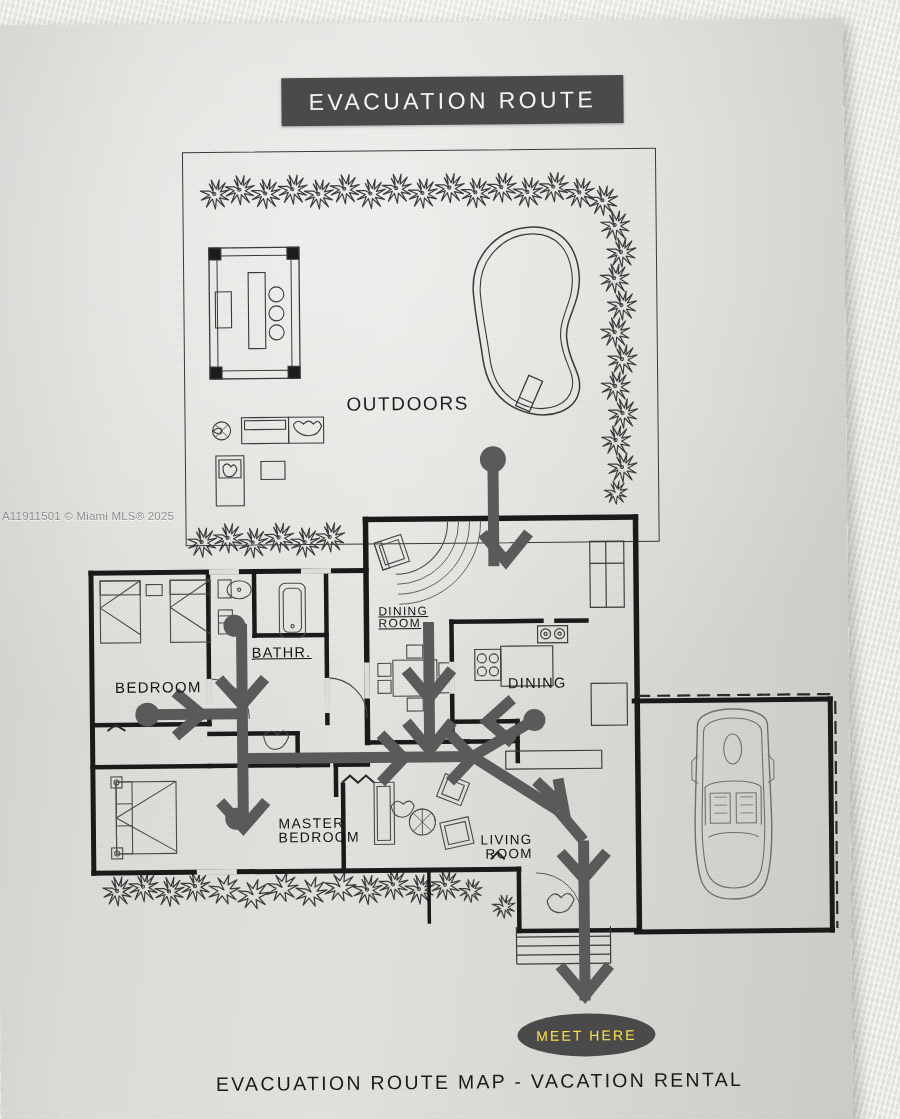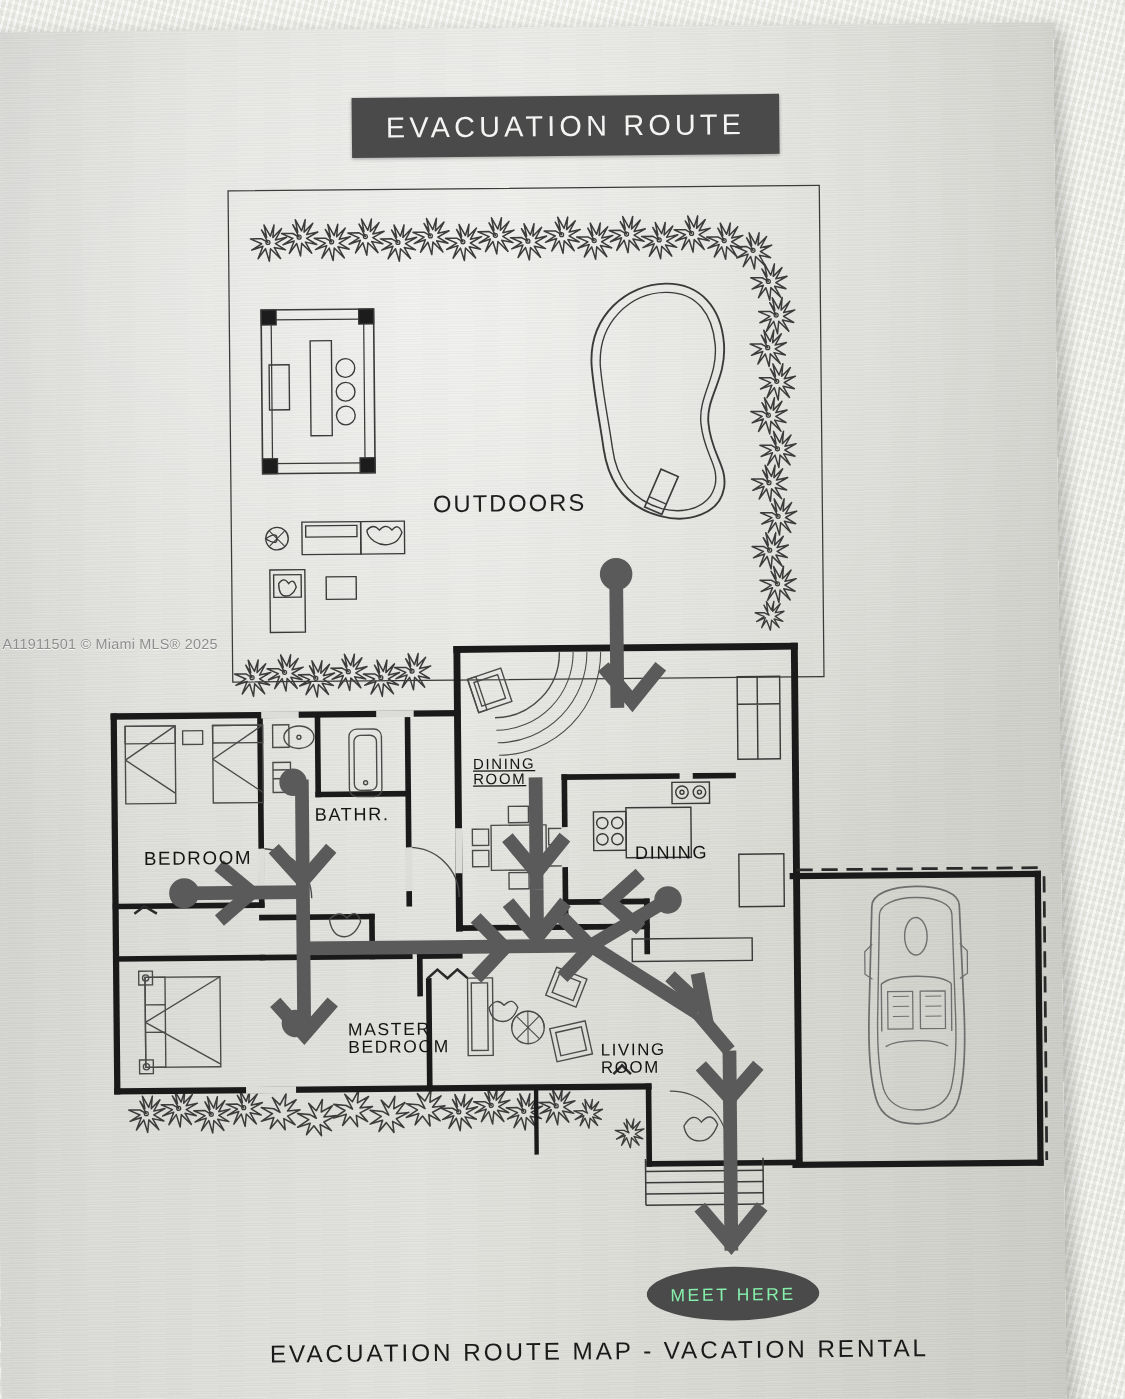--- a/index.html
+++ b/index.html
@@ -51,33 +51,33 @@
   .lot-label{
     position:absolute;left:352px;top:371px;font-size:19px;letter-spacing:1.6px;color:#1e1e1e;
   }
 
   
   #art{position:absolute;left:0;top:0;width:852px;height:1105px;}
 
   
   .rlabel{position:absolute;color:#141414;letter-spacing:1.3px;line-height:1.02;}
   .rl-dining {left:382px;top:583px;font-size:12px;text-decoration:underline;}
-  .rl-bathr  {left:255px;top:622px;font-size:14.5px;}
+  .rl-bathr  {left:255px;top:622px;font-size:14.5px;text-decoration:underline;}
   .rl-bedroom{left:118px;top:655px;font-size:15px;}
   .rl-kitchen{left:511px;top:655px;font-size:14.5px;}
   .rl-master {left:254px;top:793px;font-size:14px;margin-left:26px;}
-  .rl-living {left:482px;top:812px;font-size:13.5px;}
+  .rl-living {left:482px;top:812px;font-size:13.5px;text-align:right;}
 
   
   .meet{
     position:absolute;left:517px;top:993px;width:138px;height:43px;
     background:#4a4a4a;border-radius:50%/50%;
     display:flex;align-items:center;justify-content:center;
   }
-  .meet span{color:#86efac;font-size:14px;letter-spacing:2.1px;}
+  .meet span{color:#fde047;font-size:14px;letter-spacing:2.1px;}
 
   
   .caption{
     position:absolute;left:215px;top:1049px;
     font-size:19.5px;letter-spacing:2.3px;color:#1a1a1a;white-space:nowrap;
   }
 
   
   .watermark{
     position:absolute;left:2px;top:510px;

